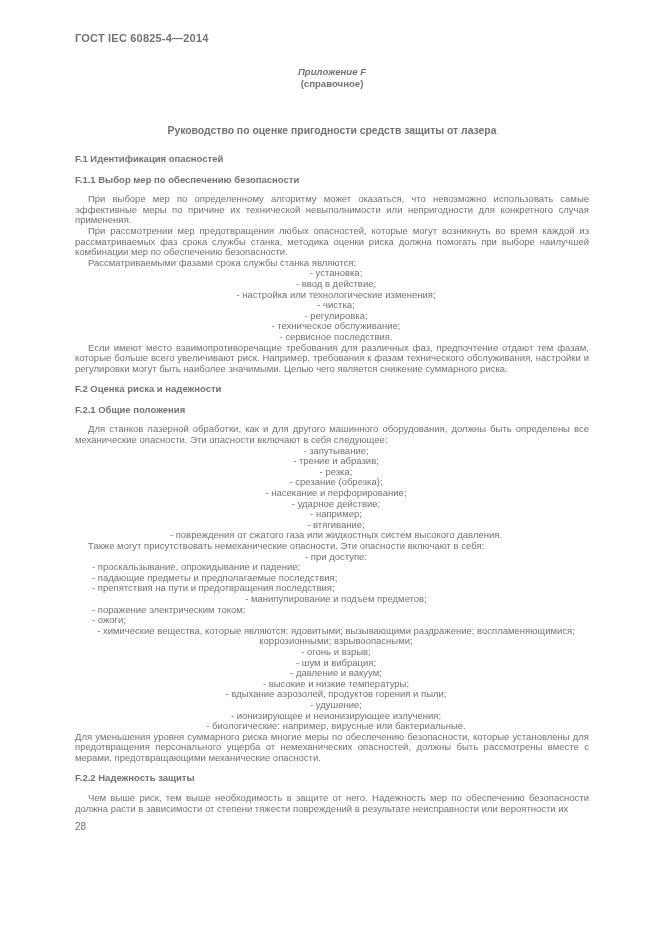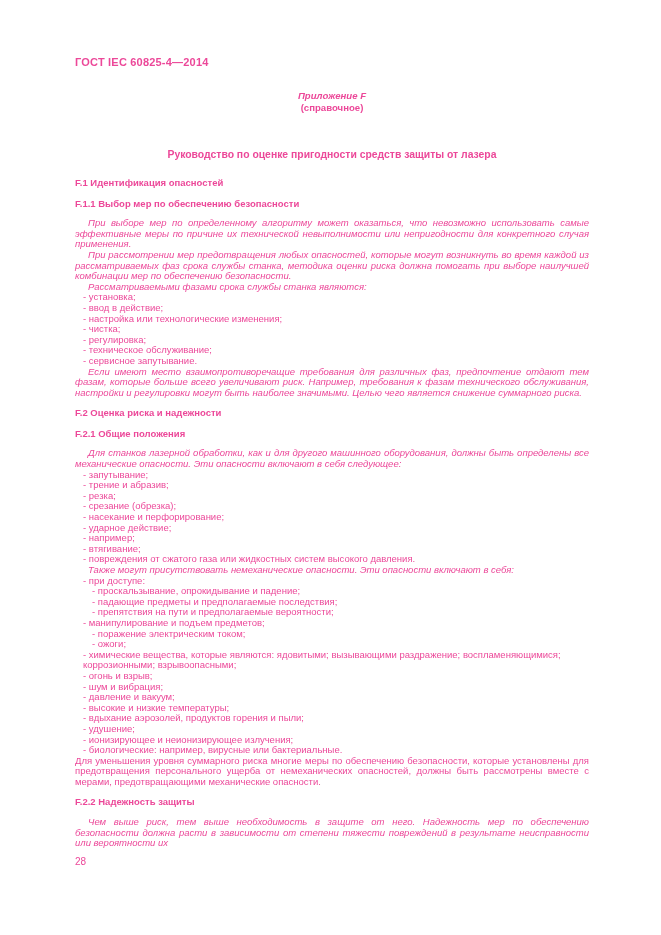--- a/index.html
+++ b/index.html
@@ -1,44 +1,44 @@
 <!DOCTYPE html>
 <html><head>
 <meta charset="utf-8">
 <style>
   html,body{margin:0;padding:0;background:#e8e8e8;}
   .page{
     width:661px;height:935px;background:#ffffff;margin:0 auto;
     font-family:"Liberation Sans","DejaVu Sans",sans-serif;
-    color:#ec4899;position:relative;box-sizing:border-box;
-    padding:56px 72px 0 75px;overflow:hidden;
+    color:#737373;position:relative;box-sizing:border-box;
+    padding:32px 72px 0 75px;overflow:hidden;
   }
   .doc-header{
     font-size:11px;font-weight:bold;text-align:left;letter-spacing:.2px;
   }
   .annex{
     text-align:center;font-weight:bold;font-size:9.6px;line-height:11.5px;
   }
   .annex-first{margin-top:22px;font-style:italic;}
   .doc-title{
     text-align:center;font-weight:bold;font-size:10.4px;
     margin-top:36px;margin-bottom:18px;
   }
   .content{font-size:9.5px;line-height:10.6px;}
   .doc-heading{
     font-weight:bold;margin:10px 0 9px 0;
   }
   .doc-para{
-    text-align:justify;text-indent:13px;margin:0;font-style:italic;
+    text-align:justify;text-indent:13px;margin:0;
   }
   .doc-para-flush{
     text-align:justify;text-indent:0;margin:0;
   }
   .doc-li{
-    padding-left:8px;text-align:left;margin:0;
+    padding-left:8px;text-align:center;margin:0;
   }
   .doc-li2{
     padding-left:17px;text-align:left;margin:0;
   }
   .page-num{
     font-size:10px;margin-top:7px;text-align:left;
   }
 </style>
 </head>
 <body>
@@ -53,39 +53,39 @@
       <div class="doc-heading">F.1.1 Выбор мер по обеспечению безопасности</div>
       <div class="doc-para">При выборе мер по определенному алгоритму может оказаться, что невозможно использовать самые эффективные меры по причине их технической невыполнимости или непригодности для конкретного случая применения.</div>
       <div class="doc-para">При рассмотрении мер предотвращения любых опасностей, которые могут возникнуть во время каждой из рассматриваемых фаз срока службы станка, методика оценки риска должна помогать при выборе наилучшей комбинации мер по обеспечению безопасности.</div>
       <div class="doc-para">Рассматриваемыми фазами срока службы станка являются:</div>
       <div class="doc-li">- установка;</div>
       <div class="doc-li">- ввод в действие;</div>
       <div class="doc-li">- настройка или технологические изменения;</div>
       <div class="doc-li">- чистка;</div>
       <div class="doc-li">- регулировка;</div>
       <div class="doc-li">- техническое обслуживание;</div>
-      <div class="doc-li">- сервисное запутывание.</div>
+      <div class="doc-li">- сервисное последствия.</div>
       <div class="doc-para">Если имеют место взаимопротиворечащие требования для различных фаз, предпочтение отдают тем фазам, которые больше всего увеличивают риск. Например, требования к фазам технического обслуживания, настройки и регулировки могут быть наиболее значимыми. Целью чего является снижение суммарного риска.</div>
       <div class="doc-heading">F.2 Оценка риска и надежности</div>
       <div class="doc-heading">F.2.1 Общие положения</div>
       <div class="doc-para">Для станков лазерной обработки, как и для другого машинного оборудования, должны быть определены все механические опасности. Эти опасности включают в себя следующее:</div>
       <div class="doc-li">- запутывание;</div>
       <div class="doc-li">- трение и абразив;</div>
       <div class="doc-li">- резка;</div>
       <div class="doc-li">- срезание (обрезка);</div>
       <div class="doc-li">- насекание и перфорирование;</div>
       <div class="doc-li">- ударное действие;</div>
       <div class="doc-li">- например;</div>
       <div class="doc-li">- втягивание;</div>
       <div class="doc-li">- повреждения от сжатого газа или жидкостных систем высокого давления.</div>
       <div class="doc-para">Также могут присутствовать немеханические опасности. Эти опасности включают в себя:</div>
       <div class="doc-li">- при доступе:</div>
       <div class="doc-li2">- проскальзывание, опрокидывание и падение;</div>
       <div class="doc-li2">- падающие предметы и предполагаемые последствия;</div>
-      <div class="doc-li2">- препятствия на пути и предполагаемые вероятности;</div>
+      <div class="doc-li2">- препятствия на пути и предотвращения последствия;</div>
       <div class="doc-li">- манипулирование и подъем предметов;</div>
       <div class="doc-li2">- поражение электрическим током;</div>
       <div class="doc-li2">- ожоги;</div>
       <div class="doc-li">- химические вещества, которые являются: ядовитыми; вызывающими раздражение; воспламеняющимися; коррозионными; взрывоопасными;</div>
       <div class="doc-li">- огонь и взрыв;</div>
       <div class="doc-li">- шум и вибрация;</div>
       <div class="doc-li">- давление и вакуум;</div>
       <div class="doc-li">- высокие и низкие температуры;</div>
       <div class="doc-li">- вдыхание аэрозолей, продуктов горения и пыли;</div>
       <div class="doc-li">- удушение;</div>

